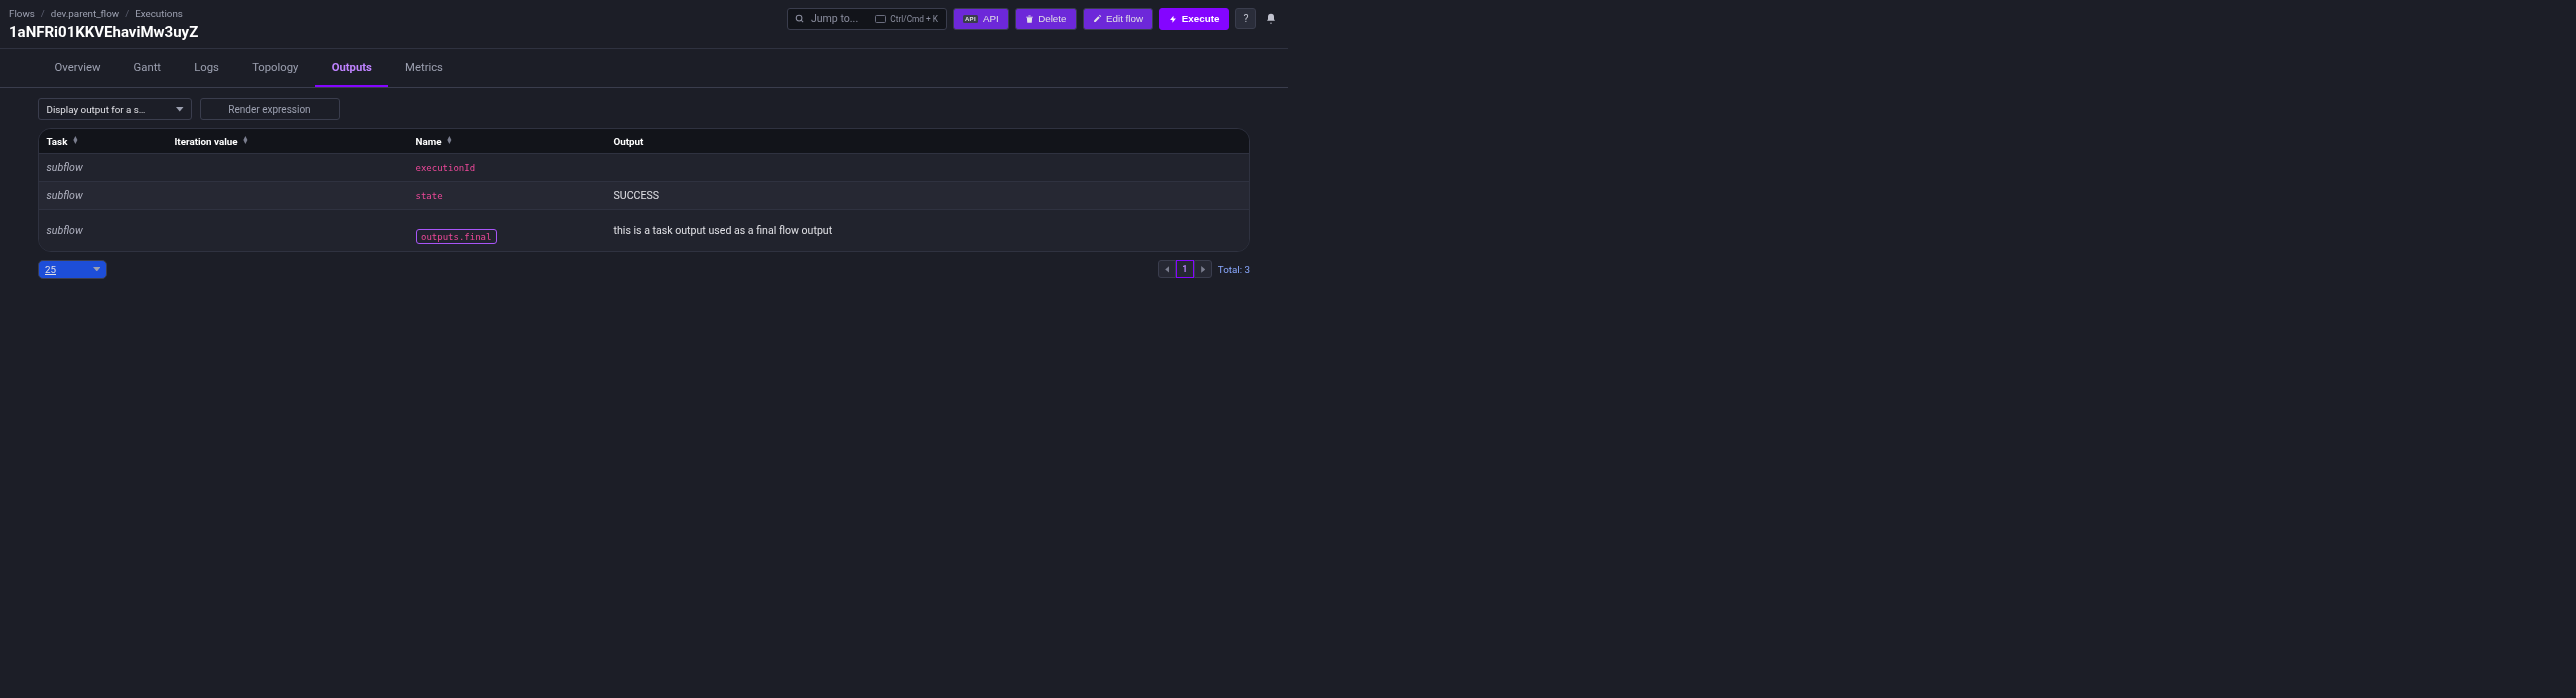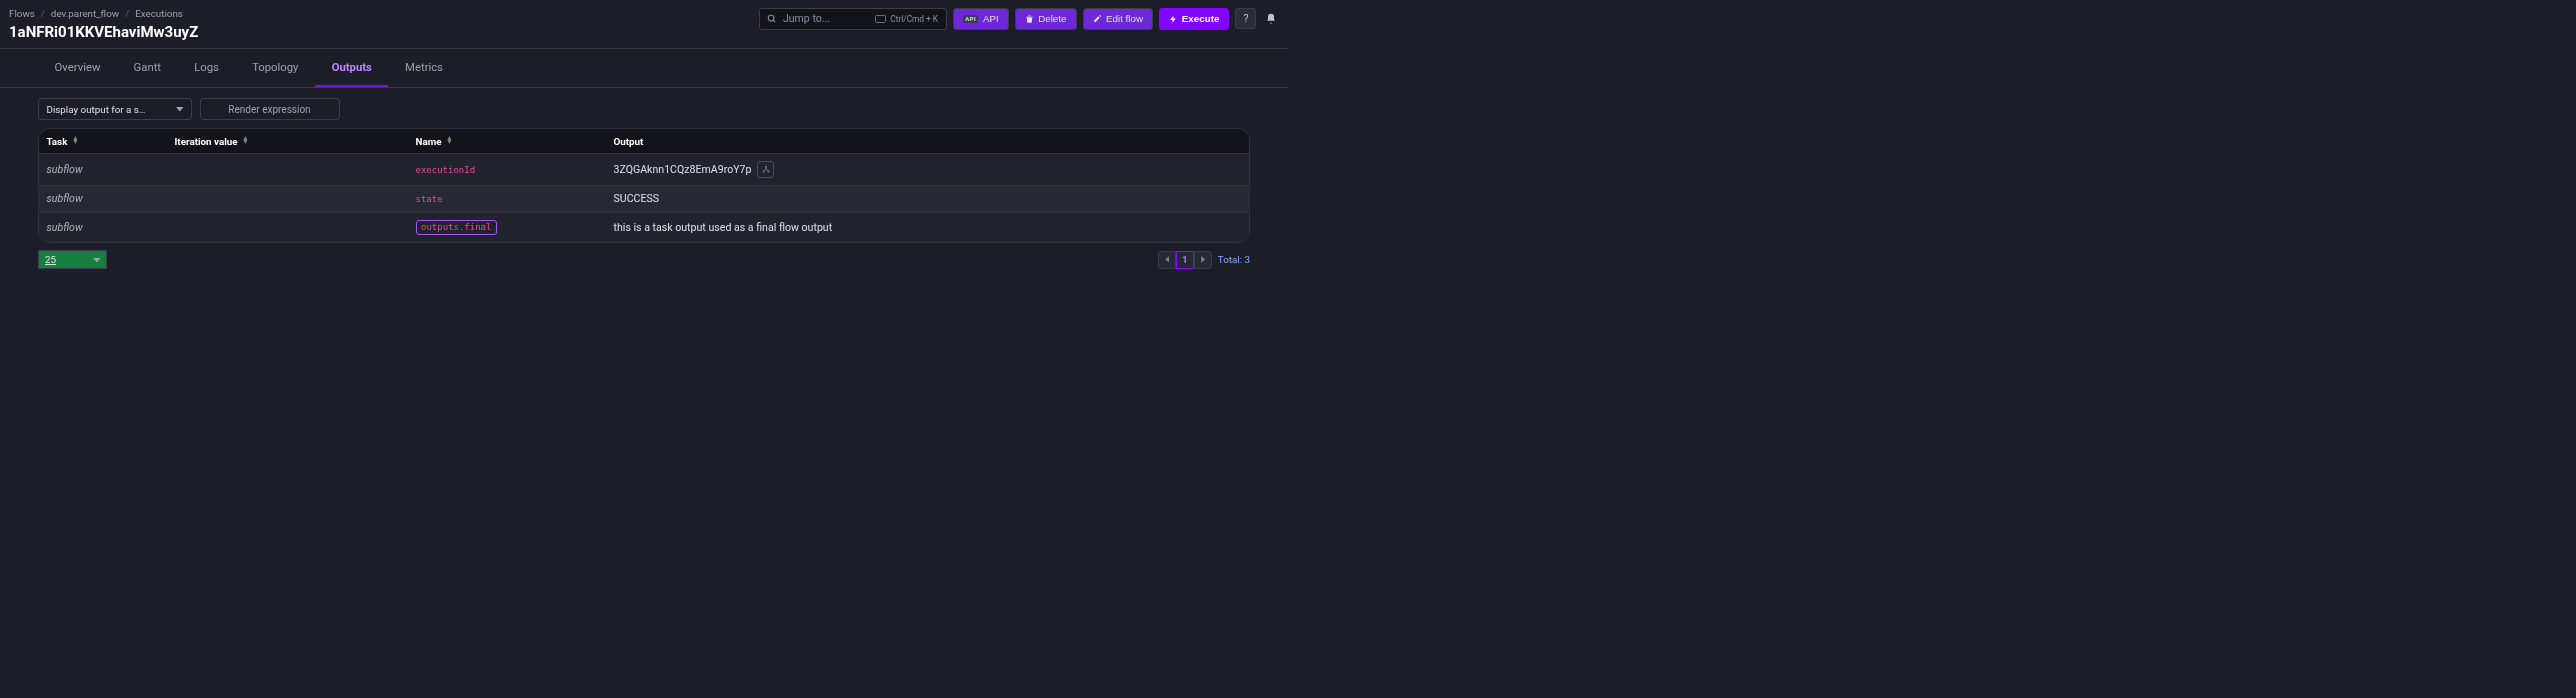--- a/index.html
+++ b/index.html
@@ -27,21 +27,21 @@
       color: #9ca0b0;
       font-size: 9.8px;
     }
     .breadcrumb a { color: #9ca0b0; cursor: pointer; }
     .breadcrumb-sep { color: #5a5d6e; }
     .page-title { font-size: 15px; font-weight: 700; color: #fff; }
     .header-right { display: flex; align-items: center; gap: 6px; }
     .search-box {
       display: flex; align-items: center; gap: 14px;
       background: #12141a; border: 0.8px solid #3a3d4d;
-      border-radius: 3px; padding: 3.8px 7.5px; width: 188px;
+      border-radius: 3px; padding: 3.8px 7.5px; width: 160px;
       justify-content: space-between;
     }
     .search-left { display: flex; align-items: center; gap: 6px; color: #8a8d9e; }
     .search-kbd {
       display: flex; align-items: center; gap: 4.5px;
       font-size: 8.3px; color: #8a8d9e;
     }
     .kbd-icon { width: 10.6px; height: 7.5px; border: 0.8px solid #6a6d7e; border-radius: 1.5px; display: inline-block; }
     .btn {
       display: inline-flex; align-items: center; gap: 4.5px;
@@ -101,41 +101,41 @@
       font-weight: 700; font-size: 9.8px; color: #fff;
     }
     .th { display: flex; align-items: center; gap: 4.5px; }
     .sort-icon { font-size: 6.8px; color: #7a7d8e; line-height: 0.5; display: flex; flex-direction: column; gap: 0.8px; }
     .tbody-row { padding: 6.8px 7.5px; border-top: 0.8px solid #2f3240; }
     .tbody-row:nth-child(even) { background: #262833; }
     .tbody-row:nth-child(odd) { background: #21232d; }
     .task-cell { font-style: italic; color: #b0b2c0; }
     .name-code {
       font-family: "SFMono-Regular", Consolas, monospace;
-      color: #ec4899; font-size: 9px;
+      color: #ec4899; font-size: 9px; margin-top: 13px;
     }
     .highlight-box {
       border: 1.5px solid #a855f7; border-radius: 3px;
       padding: 1.5px 4.5px; display: inline-block;
     }
     .output-cell { display: flex; align-items: center; gap: 6px; color: #e0e0e5; }
     .tree-btn {
       width: 16.6px; height: 16.6px; display: inline-flex;
       align-items: center; justify-content: center;
       border: 0.8px solid #4a4d5d; border-radius: 3px;
       font-size: 8.3px; color: #9ca0b0; cursor: pointer;
     }
     .footer-row {
       display: flex; justify-content: space-between; align-items: center;
       padding: 7.5px 38px;
     }
     .page-size {
       display: flex; align-items: center; justify-content: space-between;
-      background: #15803d; border: 0.8px solid #3a3d4d;
-      border-radius: 0; padding: 3px 6px; width: 69px;
+      background: #1d4ed8; border: 0.8px solid #3a3d4d;
+      border-radius: 5px; padding: 3px 6px; width: 69px;
       font-size: 9.8px; cursor: pointer; text-decoration: underline;
     }
     .pagination { display: flex; align-items: center; gap: 6px; }
     .page-nav {
       display: flex; align-items: center;
     }
     .page-btn {
       width: 18px; height: 18px; display: inline-flex;
       align-items: center; justify-content: center;
       background: #262833; border: 0.8px solid #3a3d4d;
@@ -257,31 +257,20 @@
       </div>
       <div class="th">
         <span>Output</span>
       </div>
     </div>
     <div id="tbody">
         <div class="tbody-row">
           <div class="task-cell">subflow</div>
           <div></div>
           <div><span class="name-code">executionId</span></div>
-          <div class="output-cell">
-            <span>3ZQGAknn1CQz8EmA9roY7p</span>
-            <span class="tree-btn">
-              <svg width="8.3" height="8.3" viewBox="0 0 24 24" fill="none" stroke="#9ca0b0" stroke-width="2">
-                <circle cx="12" cy="5" r="2"></circle>
-                <circle cx="5" cy="19" r="2"></circle>
-                <circle cx="19" cy="19" r="2"></circle>
-                <path d="M12 7v5m0 0l-6 5m6-5l6 5"></path>
-              </svg>
-            </span>
-          </div>
         </div>
         <div class="tbody-row">
           <div class="task-cell">subflow</div>
           <div></div>
           <div><span class="name-code">state</span></div>
           <div class="output-cell">
             <span>SUCCESS</span>
           </div>
         </div>
         <div class="tbody-row">

